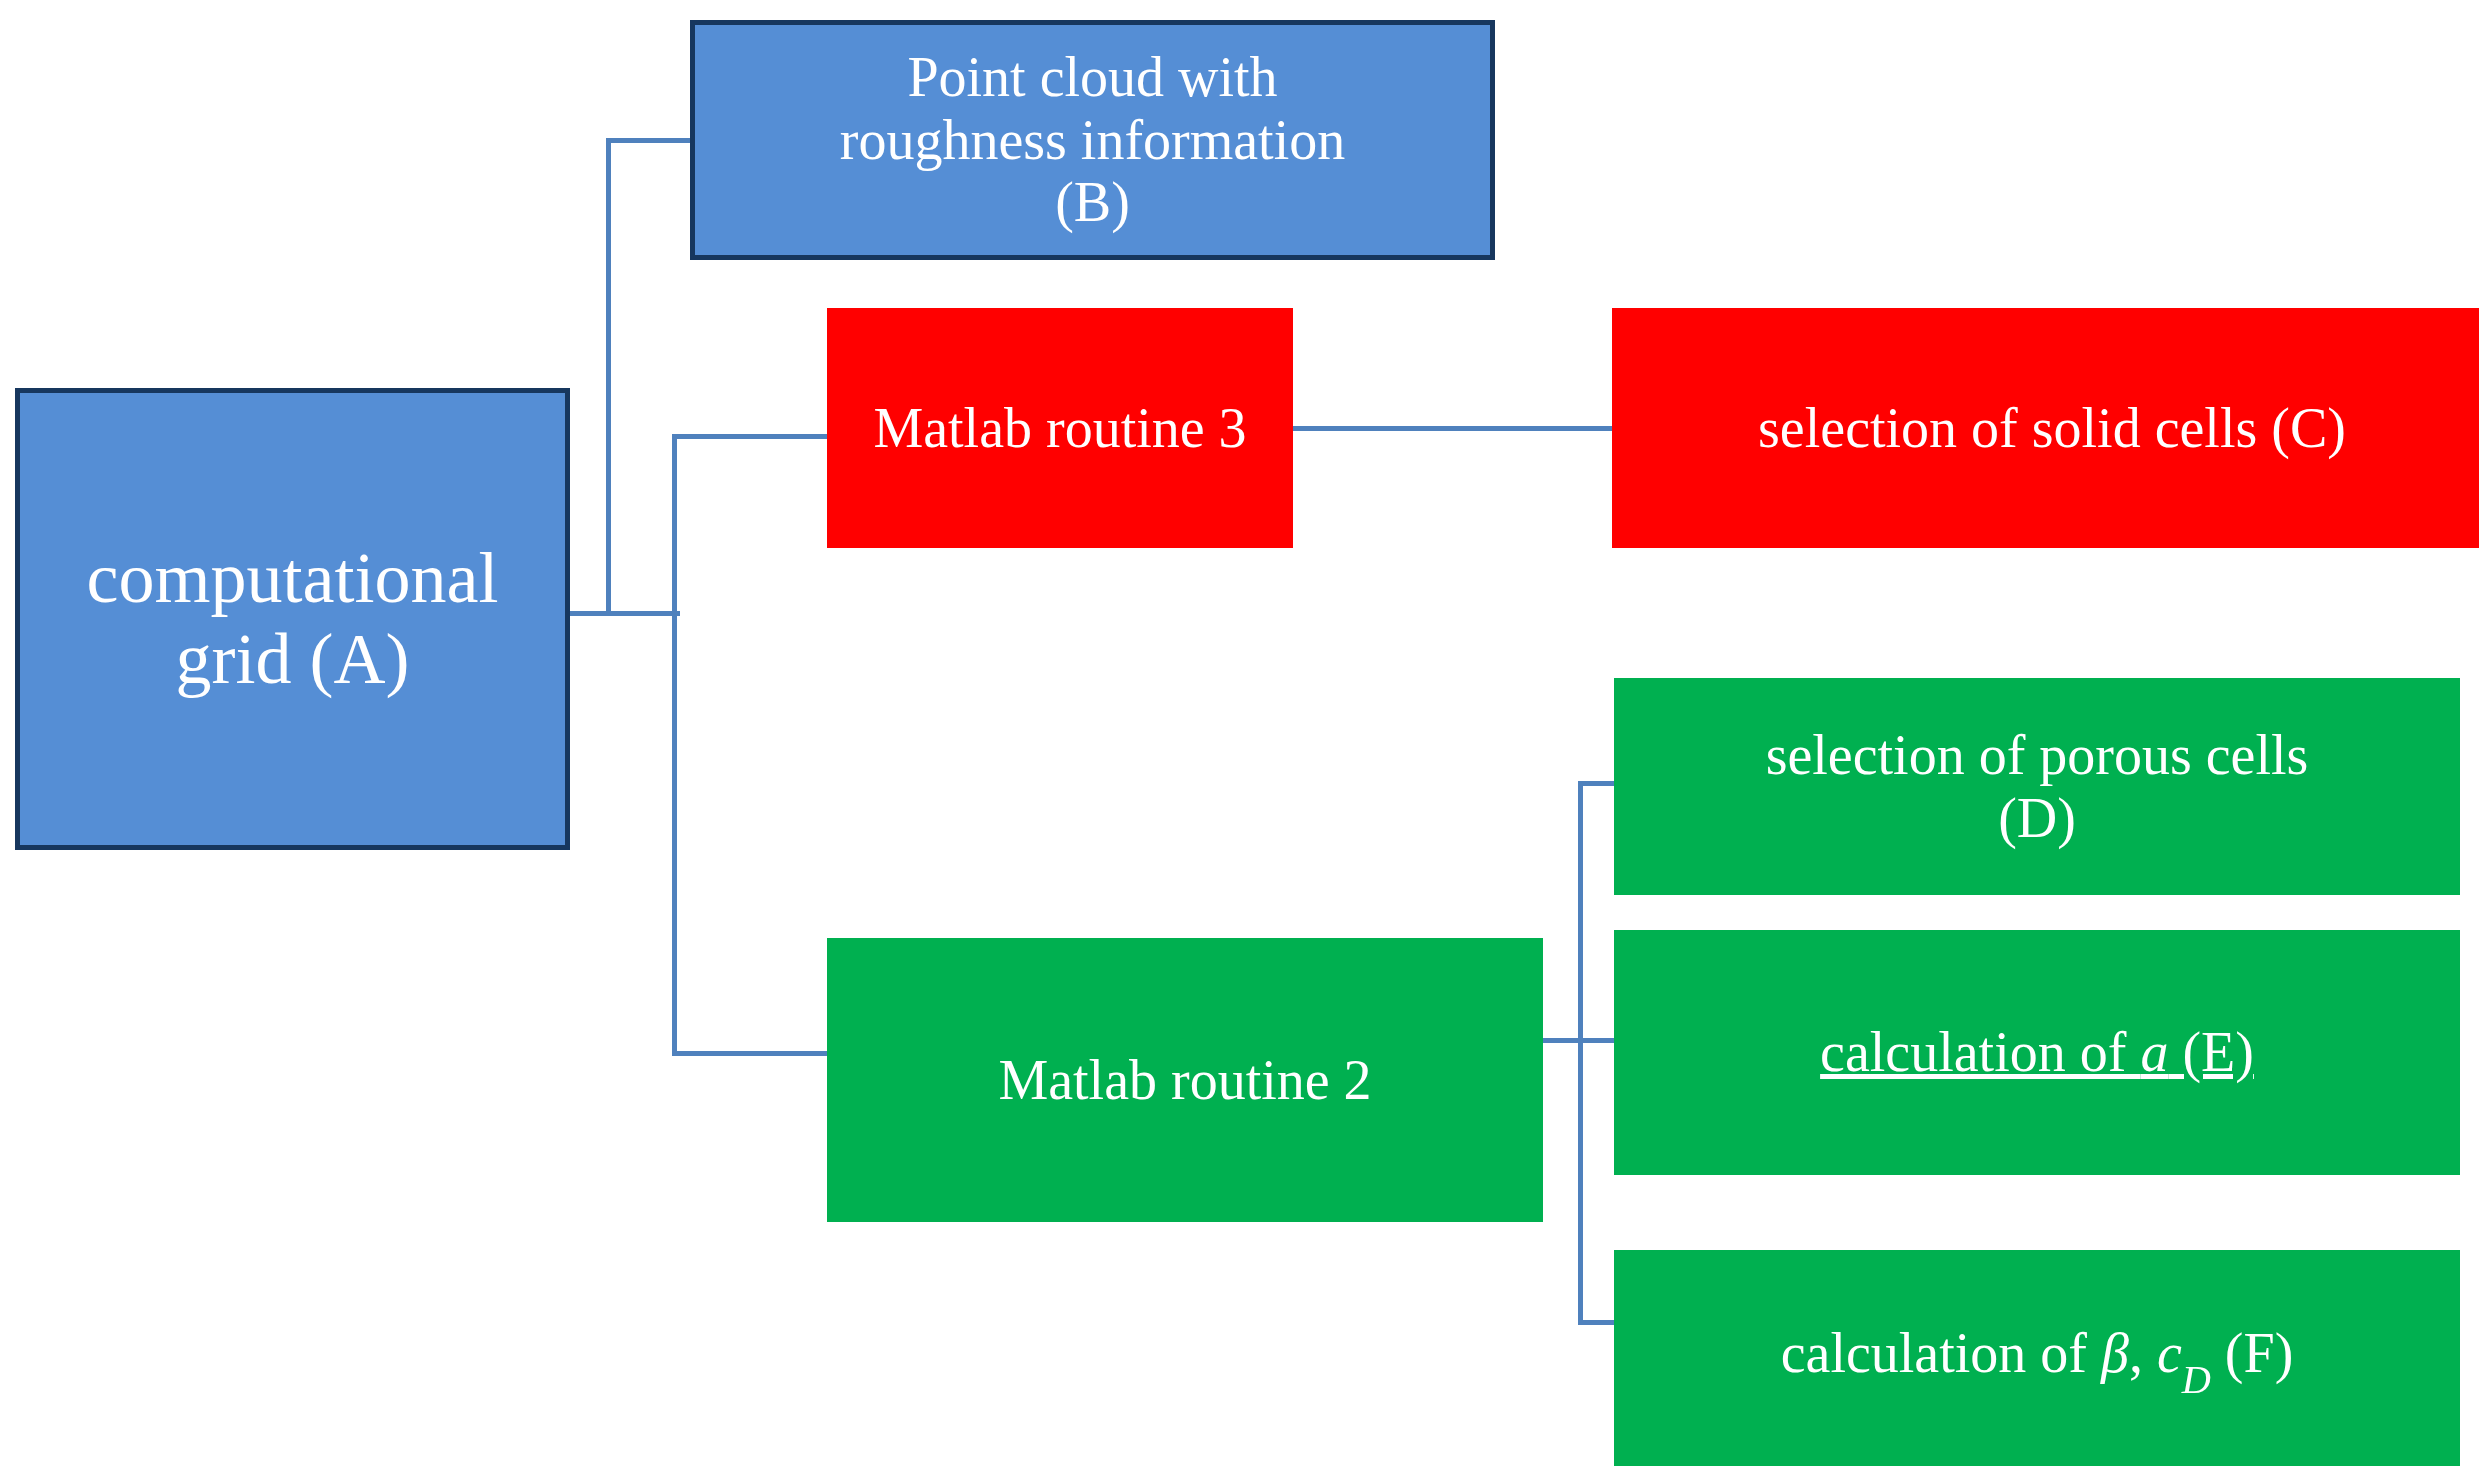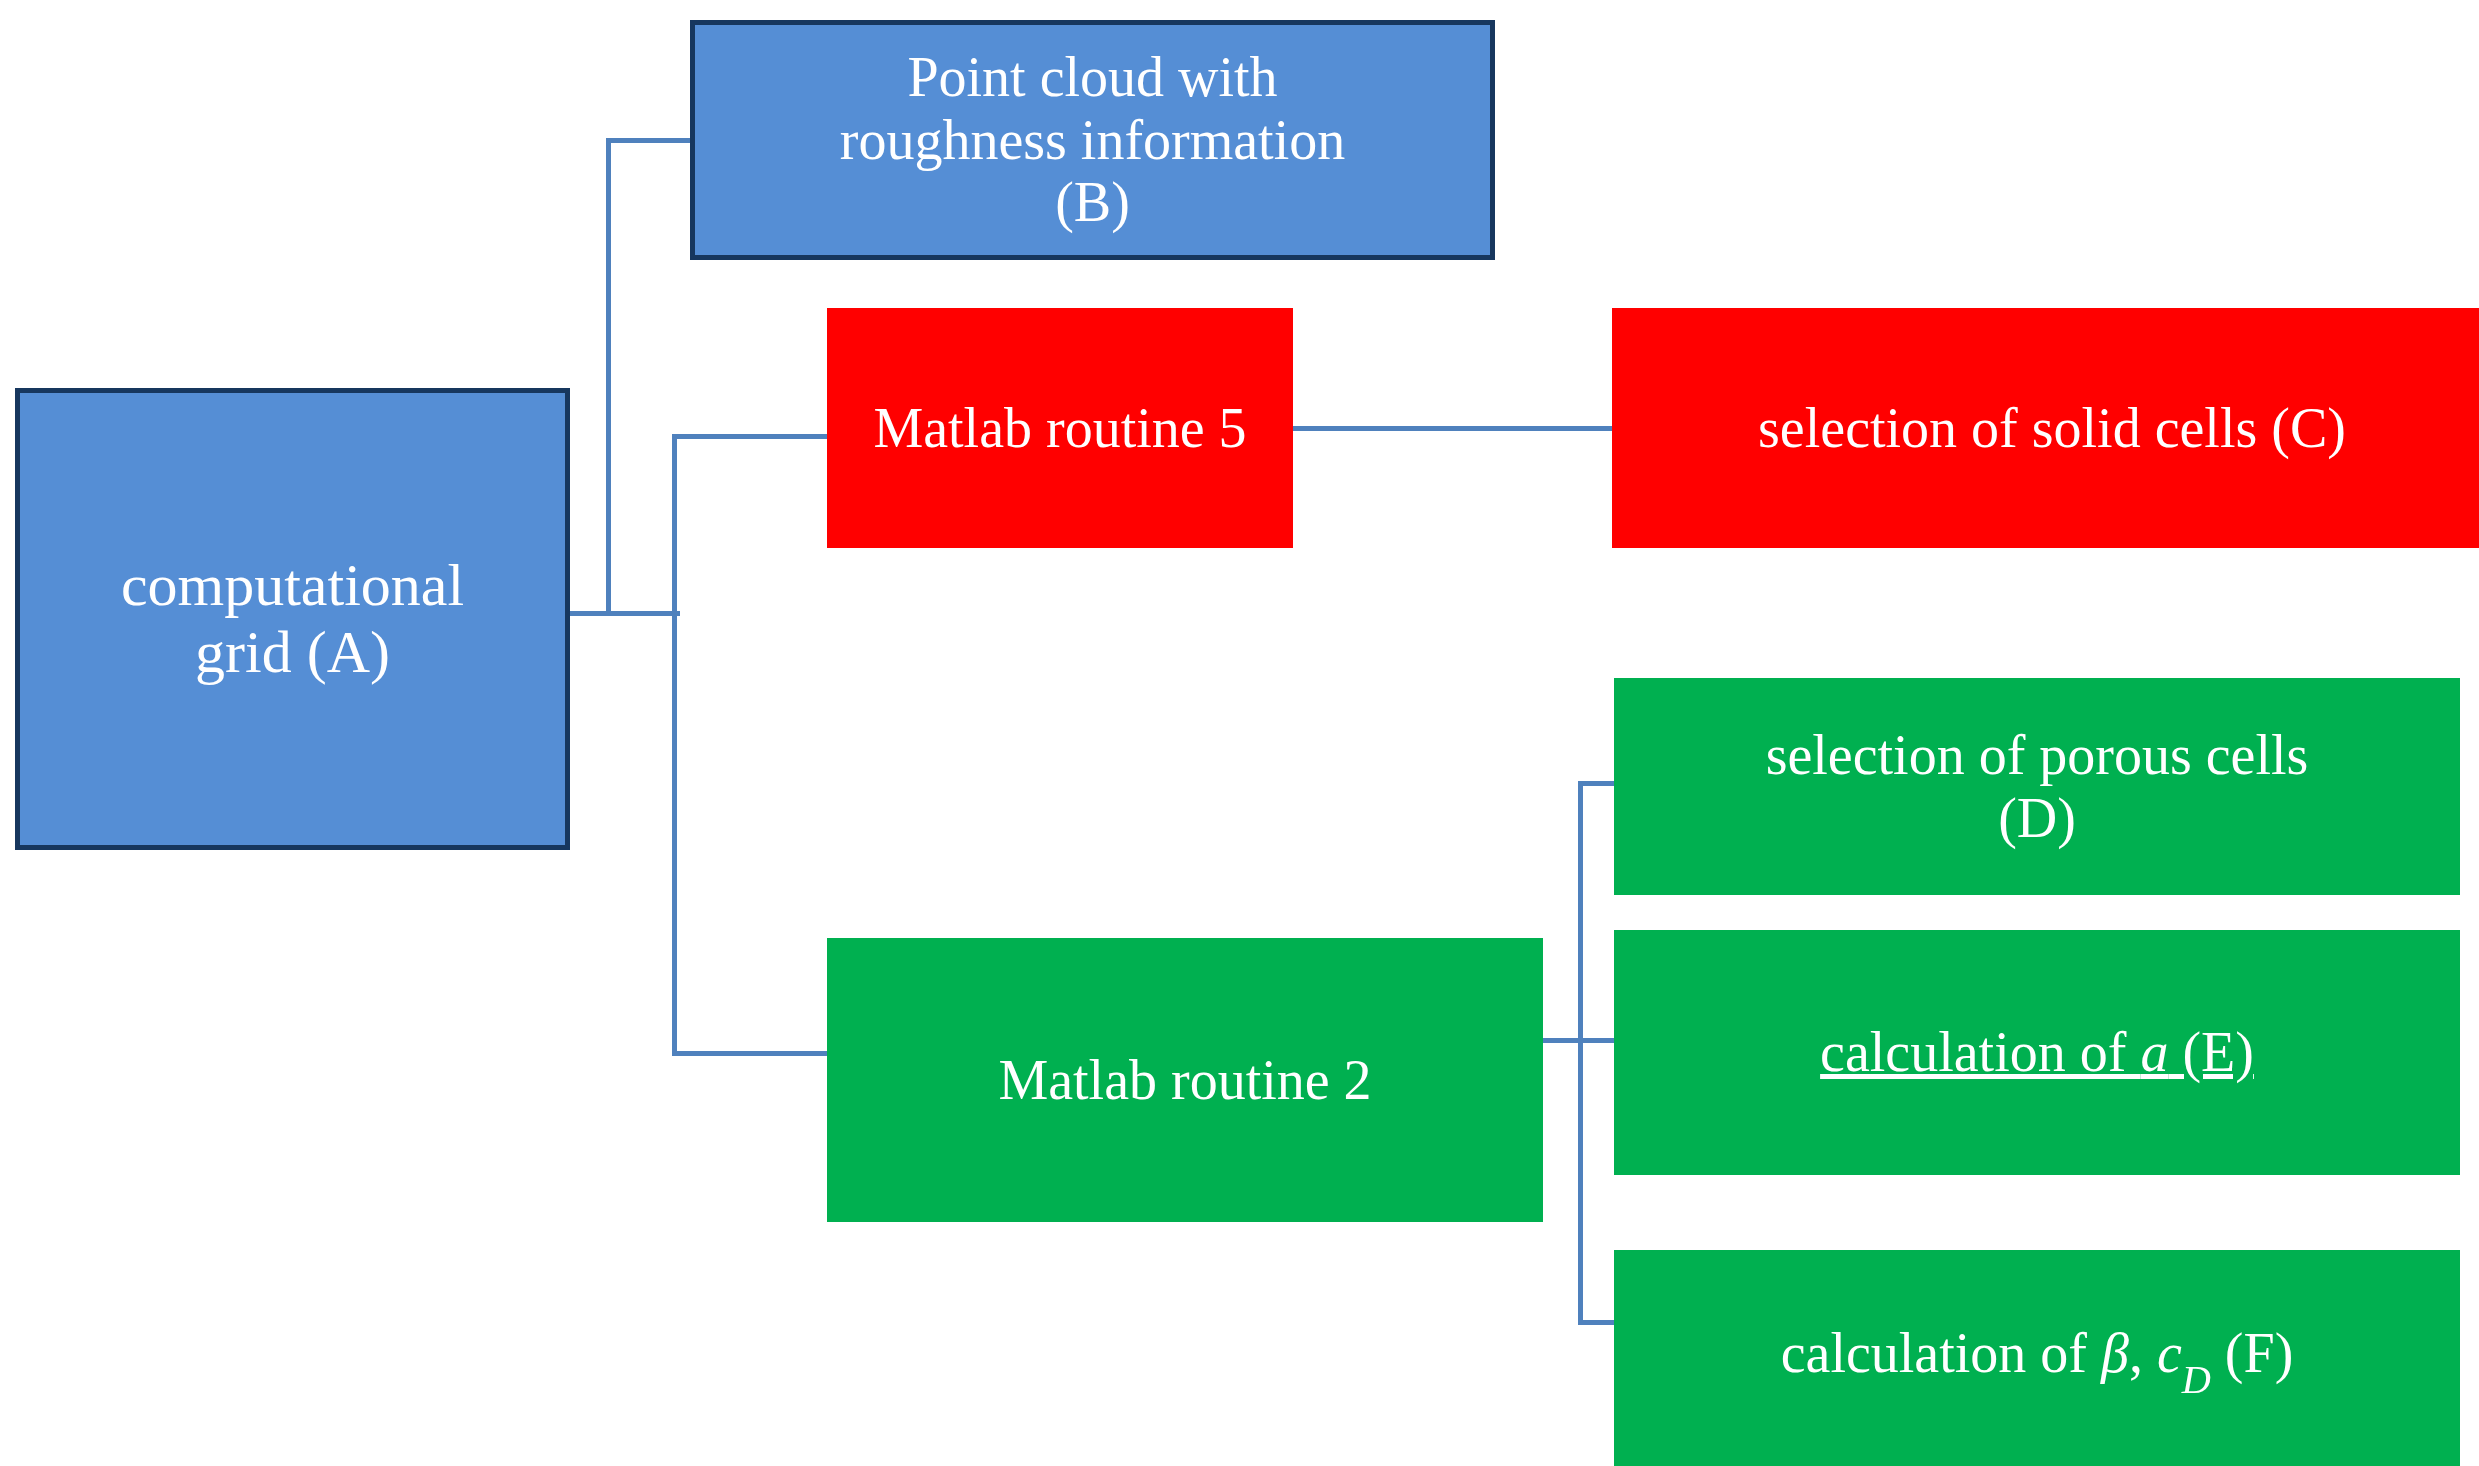--- a/index.html
+++ b/index.html
@@ -92,33 +92,33 @@
 
   <div class="conn h" style="left:1541px; top:1038px; width:42px;"></div>
   <div class="conn v" style="left:1578px; top:781px; height:544px;"></div>
 
   <div class="conn h" style="left:1578px; top:781px; width:40px;"></div>
 
   <div class="conn h" style="left:1578px; top:1038px; width:40px;"></div>
 
   <div class="conn h" style="left:1578px; top:1320px; width:40px;"></div>
 
-  <div class="node blue" style="left:15px; top:388px; width:555px; height:462px; font-size:60px;">
+  <div class="node blue" style="left:15px; top:388px; width:555px; height:462px; font-size:72px;">
     <span class="label">computational
 grid (A)</span>
   </div>
 
   <div class="node blue" style="left:690px; top:20px; width:805px; height:240px; font-size:56px;">
     <span class="label">Point cloud with
 roughness information
 (B)</span>
   </div>
 
   <div class="node red" style="left:827px; top:308px; width:466px; height:240px; font-size:56px;">
-    <span class="label">Matlab routine 5</span>
+    <span class="label">Matlab routine 3</span>
   </div>
 
   <div class="node red" style="left:1612px; top:308px; width:880px; height:240px; font-size:56px;">
     <span class="label">selection of solid cells (C)</span>
   </div>
 
   <div class="node green" style="left:1614px; top:678px; width:846px; height:217px; font-size:56px;">
     <span class="label">selection of porous cells
 (D)</span>
   </div>

